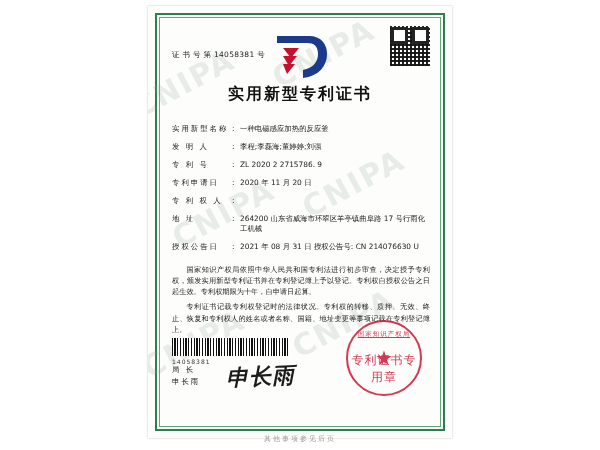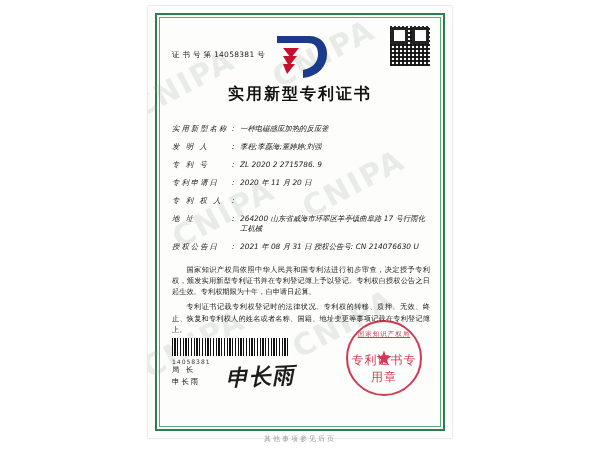--- a/index.html
+++ b/index.html
@@ -131,21 +131,20 @@
   }
 
   .fields {
     position: absolute;
     left: 24px;
     top: 118px;
     right: 22px;
     font-size: 7.4px;
     color: #1a1a1a;
     line-height: 1.35;
-    font-style: italic;
   }
   .field-row {
     display: flex;
     align-items: flex-start;
     margin-bottom: 8px;
   }
   .field-label {
     width: 60px;
     flex: 0 0 60px;
     letter-spacing: 2px;

